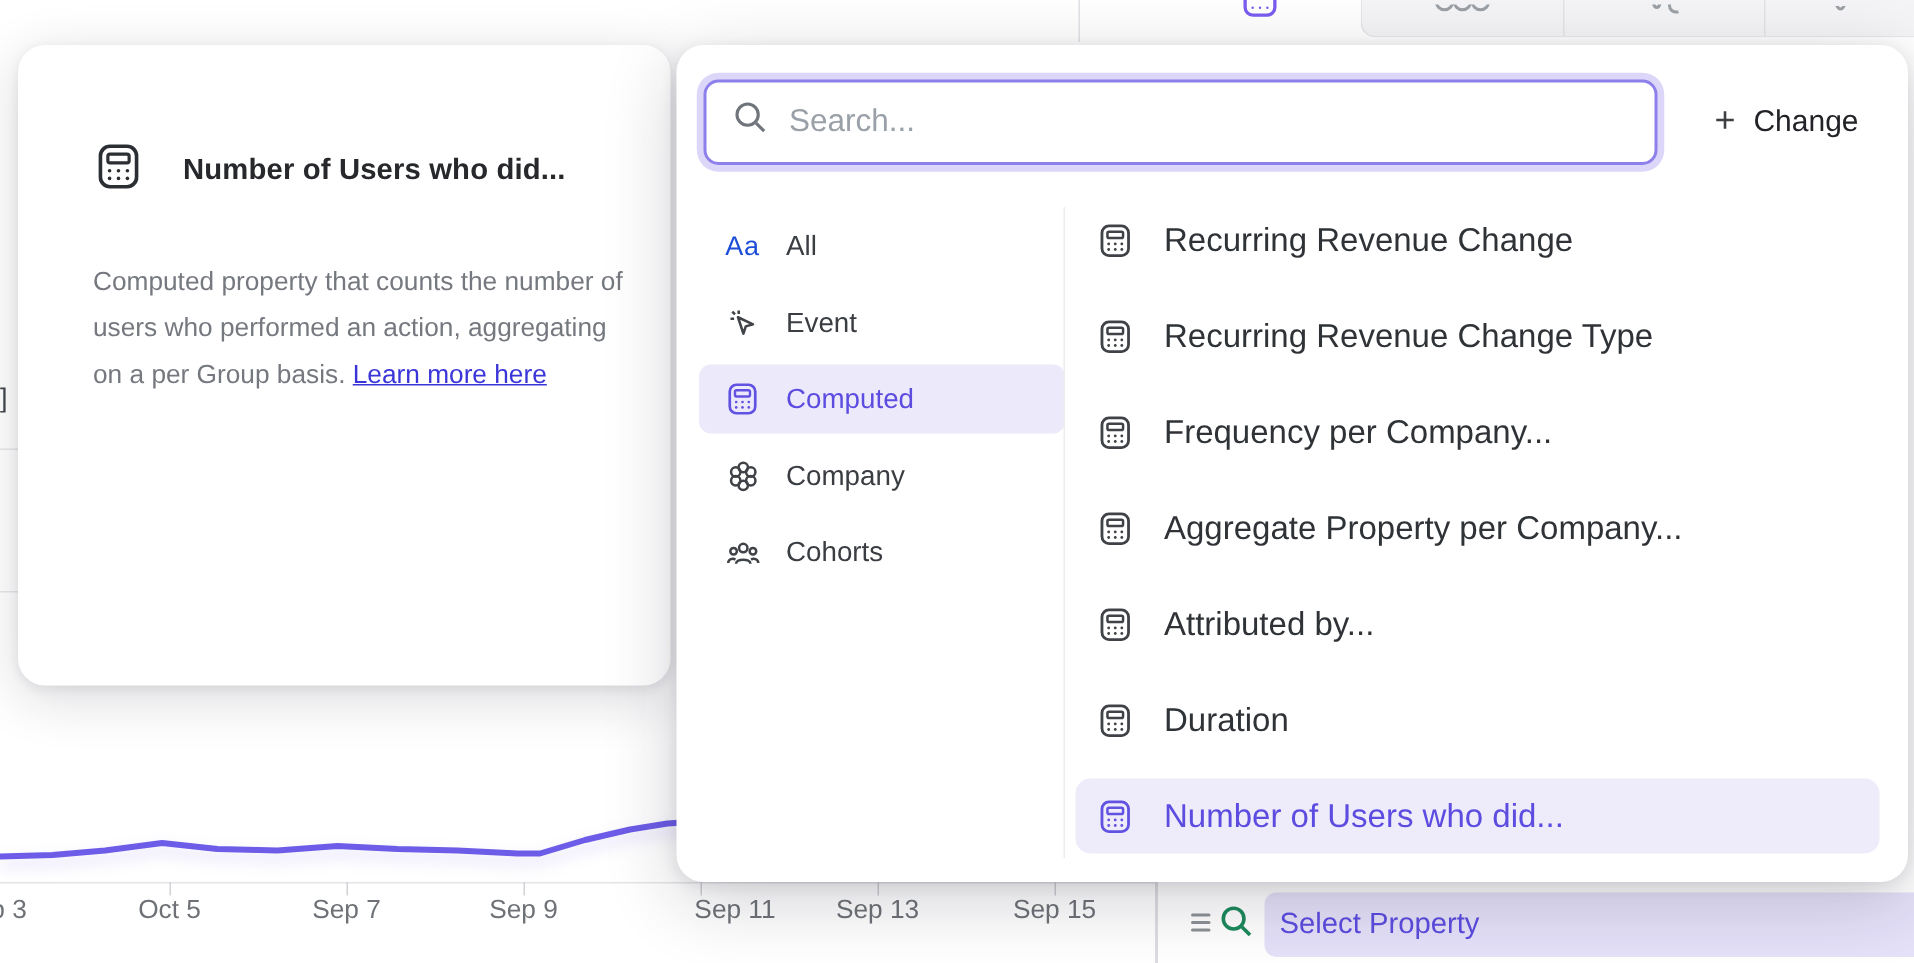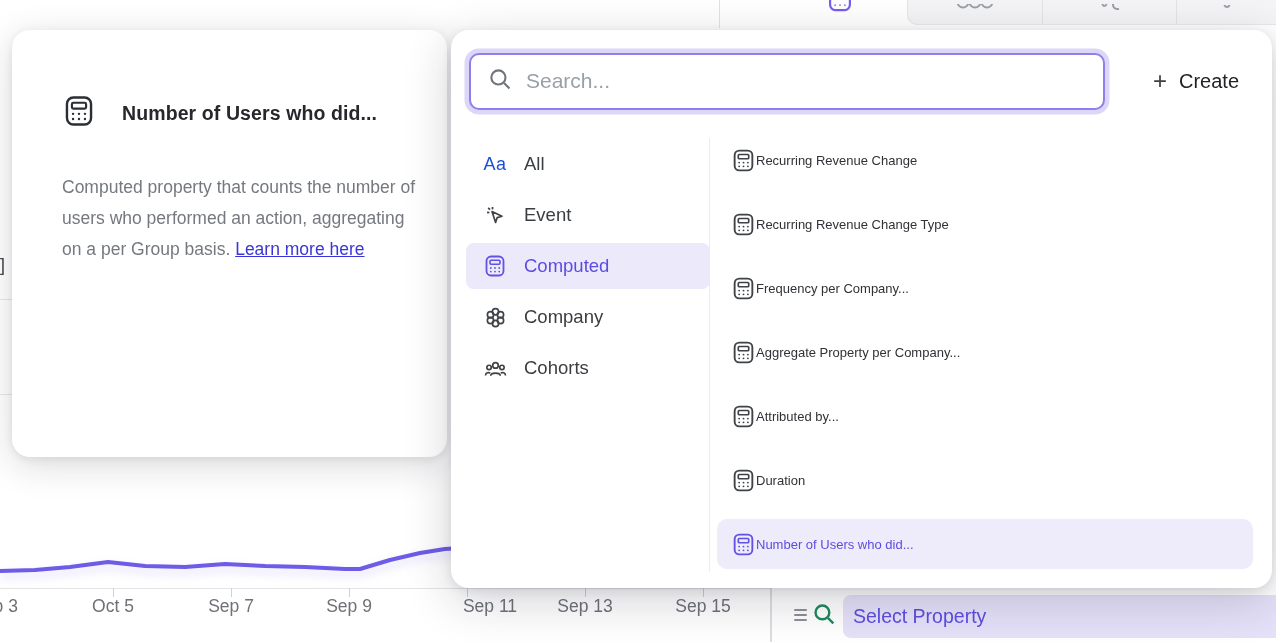--- a/index.html
+++ b/index.html
@@ -72,22 +72,22 @@
   .cat-item { height:46px; margin-bottom:5px; display:flex; align-items:center; gap:16px;
               padding-left:16px; border-radius:8px; font-size:18.5px; color:#3a3d42; cursor:pointer; }
   .cat-item .cicon { width:26px; display:flex; justify-content:center; color:#1d4ed8; }
   .cat-item.selected { background:#ecE9fb; color:#5c4ce0; }
   .cat-item.selected .cicon { color:#6152e2; }
   .aa-glyph { font-size:18px; color:#3a3d42; letter-spacing:.5px; }
 
   .panel-divider { position:absolute; left:258px; top:108px; bottom:16px; width:1px; background:#ececef; }
 
   .prop-list { position:absolute; left:266px; top:105px; right:19px; }
-  .prop-item { height:50px; margin-bottom:14px; display:flex; align-items:center; 
-               padding-left:14px; border-radius:10px; font-size:13px; font-weight:500;
+  .prop-item { height:50px; margin-bottom:14px; display:flex; align-items:center; gap:20px;
+               padding-left:14px; border-radius:10px; font-size:22px; font-weight:500;
                color:#2f3236; cursor:pointer; }
   .prop-item .picon { display:flex; color:#3f4246; }
   .prop-item.selected { background:#eeebfa; color:#5c4ce0; }
   .prop-item.selected .picon { color:#6152e2; }
 </style>
 </head>
 <body>
 
 <div class="stage">
 
@@ -196,21 +196,21 @@
         <span>
           <svg width="25" height="25" viewBox="0 0 24 24" fill="none" stroke="#70757c" stroke-width="2">
             <circle cx="10" cy="10" r="6.8"></circle>
               <line x1="15.4" y1="15.4" x2="20.6" y2="20.6"></line>
           </svg>
         </span>
         <input type="text" placeholder="Search..." style="">
       </div>
       <div class="create-btn">
         <span class="create-plus">+</span>
-        <span>Create</span>
+        <span>Change</span>
       </div>
     </div>
 
     <div class="cat-col">
       <div class="cat-item">
         <span class="cicon aa-glyph">Aa</span>
         <span>All</span>
       </div>
       <div class="cat-item">
         <span class="cicon">

